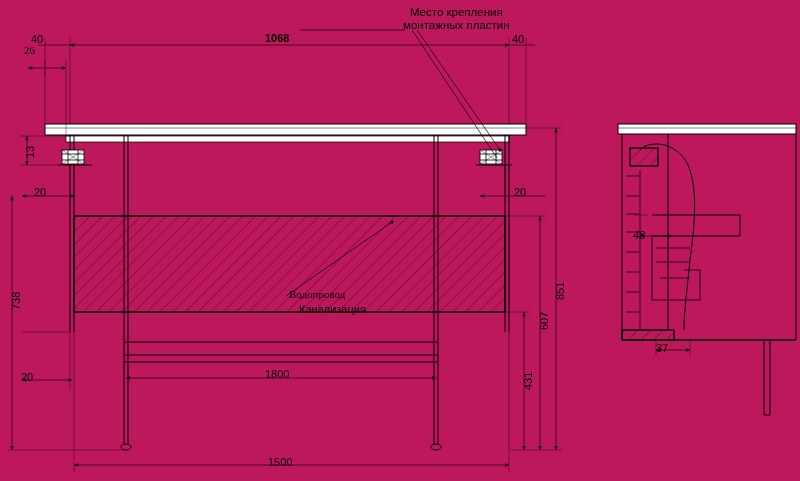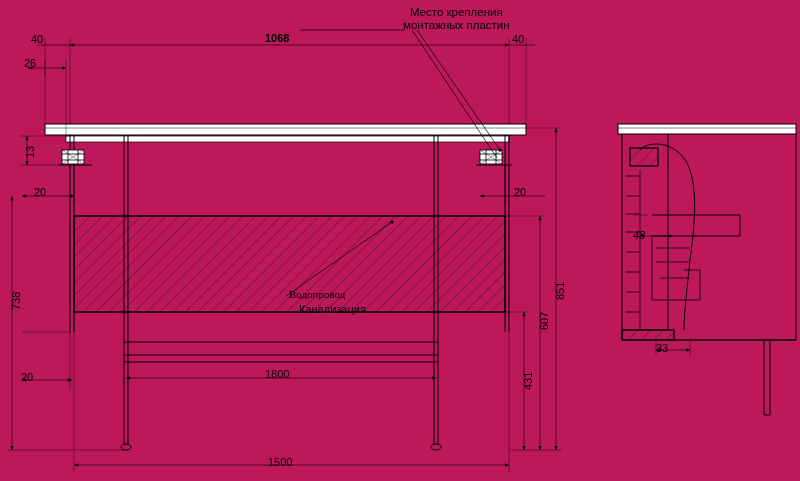--- a/index.html
+++ b/index.html
@@ -225,36 +225,36 @@
   </svg>
 
   <div class="lbl note" style="left:403px; top:6px;">
     <span>Место крепления</span><br>
     <span>монтажных пластин</span>
   </div>
 
   <div class="lbl" style="left:265px; top:32px;font-weight:bold;">1068</div>
   <div class="lbl" style="left:31px; top:33px;">40</div>
   <div class="lbl" style="left:512px; top:33px;">40</div>
-  <div class="lbl" style="left:24px; top:57px;">26</div>
+  <div class="lbl" style="left:24px; top:44px;font-family:Liberation Serif, serif;">26</div>
 
   <div class="lbl vert" style="left:24px; top:158px;">13</div>
 
   <div class="lbl" style="left:34px; top:186px;">20</div>
   <div class="lbl" style="left:514px; top:186px;">20</div>
 
   <div class="lbl vert" style="left:10px; top:310px;">738</div>
 
   <div class="lbl" style="left:21px; top:371px;">20</div>
   <div class="lbl" style="left:265px; top:368px;">1800</div>
   <div class="lbl" style="left:268px; top:456px;">1500</div>
 
   <div class="lbl vert" style="left:554px; top:300px;">851</div>
   <div class="lbl vert" style="left:538px; top:330px;">607</div>
   <div class="lbl vert" style="left:522px; top:390px;">431</div>
 
   <div class="lbl" style="left:633px; top:229px;font-style:italic;">48</div>
-  <div class="lbl" style="left:656px; top:342px;">33</div>
+  <div class="lbl" style="left:656px; top:342px;">37</div>
 
   <div class="lbl" style="left:289px; top:288px;font-family:Liberation Serif, serif;">Водопровод</div>
   <div class="lbl" style="left:299px; top:303px;">Канализация</div>
 
 </div>
 
 </body></html>

